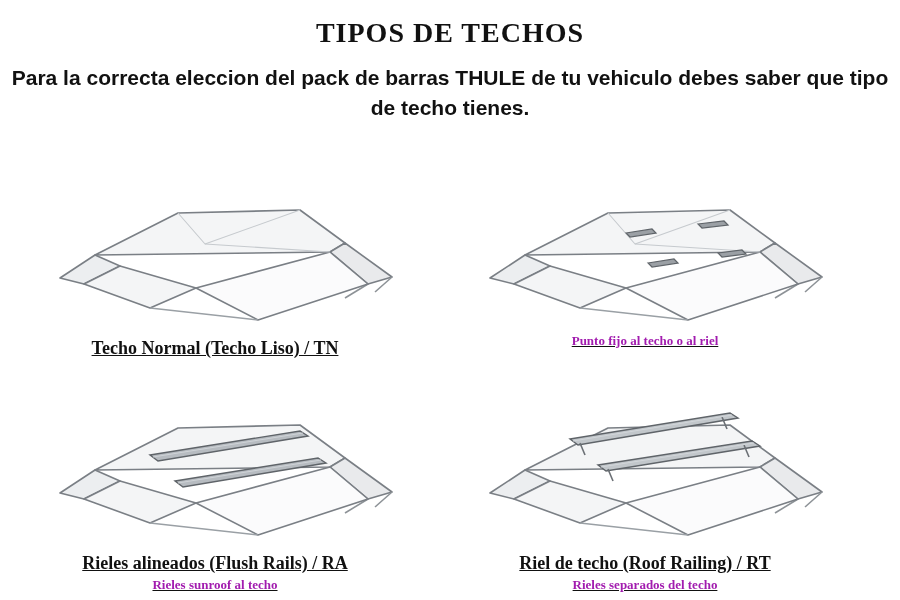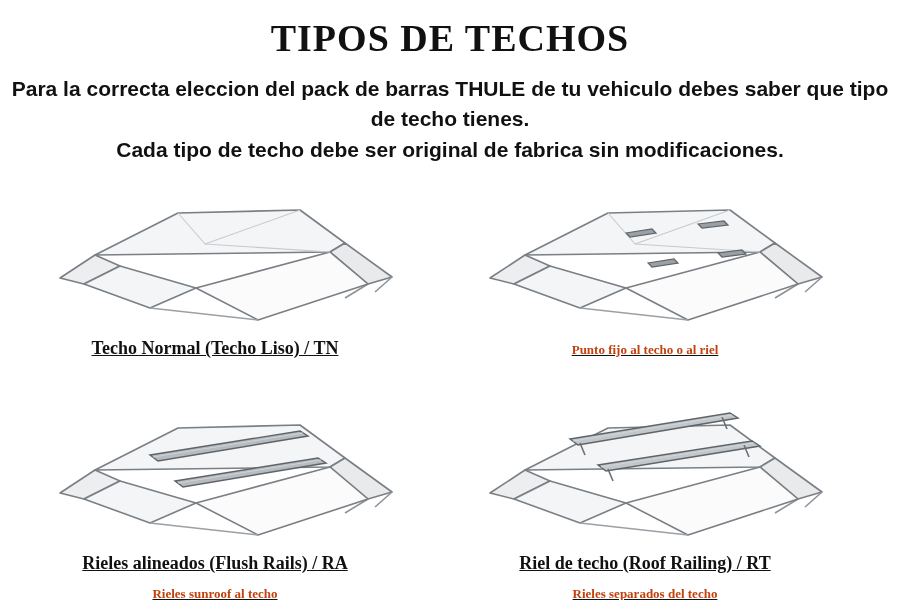--- a/index.html
+++ b/index.html
@@ -17,21 +17,21 @@
   }
   .page {
     position: relative;
     width: 900px;
     height: 600px;
     box-sizing: border-box;
     padding: 0;
   }
   .title {
     text-align: center;
-    font-size: 38px;
+    font-size: 28px;
     font-weight: bold;
     letter-spacing: 1px;
     margin: 18px 0 0 0;
     line-height: 1.1;
     font-family: "Liberation Serif", serif;
   }
   .subtitle-block {
     text-align: center;
     margin-top: 14px;
   }
@@ -68,36 +68,35 @@
     font-size: 18px;
     font-weight: bold;
     text-align: center;
     margin-top: 8px;
     font-family: "Liberation Serif", serif;
   }
   .cap-sub {
     font-size: 13px;
     font-weight: bold;
     text-align: center;
-    margin-top: 12px;
-    color: #c2410c;
+    margin-top: 3px;
+    color: #a21caf;
     font-family: "Liberation Serif", serif;
   }
   svg { display: block; }
 </style>
 </head>
 <body>
 
 <div class="page">
 
   <div class="title">TIPOS DE TECHOS</div>
 
   <div class="subtitle-block">
     <div class="subtitle-line">Para la correcta eleccion del pack de barras THULE de tu vehiculo debes saber que tipo de techo tienes.</div>
-    <div class="subtitle-line">Cada tipo de techo debe ser original de fabrica sin modificaciones.</div>
   </div>
 
   <div class="grid">
 
     <div class="cell">
       <svg class="art" viewBox="0 0 430 150">
         <g fill="none" stroke="#7a7f85" stroke-width="1.6" stroke-linejoin="round">
 
           <path d="M95 75 L178 33 L300 30 L345 63 L330 72 Z" fill="#f4f5f6"></path>
 

